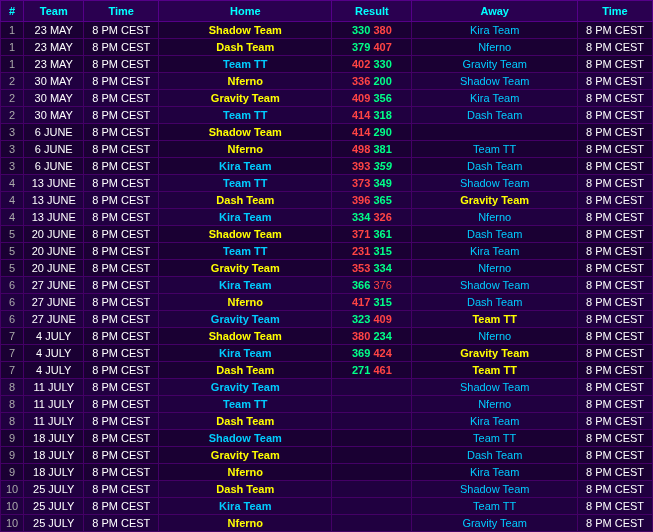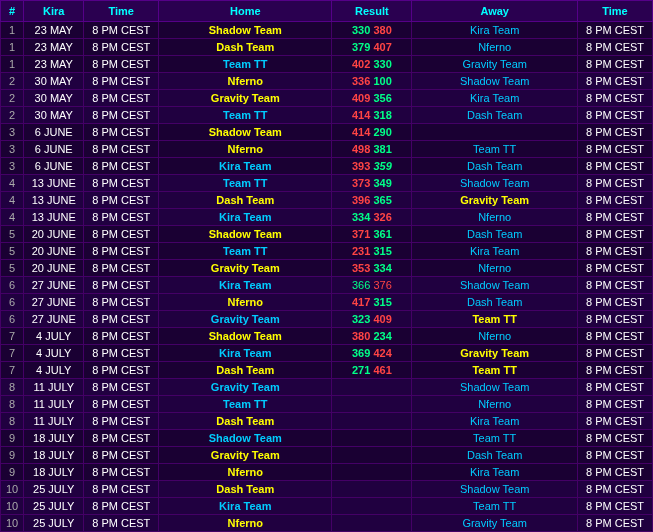--- a/index.html
+++ b/index.html
@@ -53,21 +53,21 @@
       width: 80px;
     }
   </style>
 </head>
 <body>
 
 <table>
   <thead>
     <tr>
       <th>#</th>
-      <th>Kira</th>
+      <th>Team</th>
       <th>Time</th>
       <th>Home</th>
       <th>Result</th>
       <th>Away</th>
       <th>Time</th>
     </tr>
   </thead>
   <tbody id="table-body">
   <tr style="background: rgb(26, 0, 51);">
         <td class="td-num" style="color: rgb(170, 170, 170);">1</td>
@@ -94,21 +94,21 @@
         <td style="font-weight: bold; color: rgb(0, 204, 255);">Team TT</td>
         <td class="result-cell"><span style="color: rgb(255, 68, 68); font-weight: bold;">402</span><span> </span><span style="color: rgb(0, 255, 136); font-weight: bold;">330</span></td>
         <td style="color: rgb(0, 204, 255);">Gravity Team</td>
         <td class="td-time" style="color: rgb(255, 255, 255);">8 PM CEST</td>
       </tr>
       <tr style="background: rgb(32, 0, 64);">
         <td class="td-num" style="color: rgb(170, 170, 170);">2</td>
         <td class="td-date" style="color: rgb(255, 255, 255);">30 MAY</td>
         <td class="td-time" style="color: rgb(255, 255, 255);">8 PM CEST</td>
         <td style="font-weight: bold; color: rgb(255, 255, 0);">Nferno</td>
-        <td class="result-cell"><span style="color: rgb(255, 68, 68); font-weight: bold;">336</span><span> </span><span style="color: rgb(0, 255, 136); font-weight: bold;">100</span></td>
+        <td class="result-cell"><span style="color: rgb(255, 68, 68); font-weight: bold;">336</span><span> </span><span style="color: rgb(0, 255, 136); font-weight: bold;">200</span></td>
         <td style="color: rgb(0, 204, 255);">Shadow Team</td>
         <td class="td-time" style="color: rgb(255, 255, 255);">8 PM CEST</td>
       </tr>
       <tr style="background: rgb(32, 0, 64);">
         <td class="td-num" style="color: rgb(170, 170, 170);">2</td>
         <td class="td-date" style="color: rgb(255, 255, 255);">30 MAY</td>
         <td class="td-time" style="color: rgb(255, 255, 255);">8 PM CEST</td>
         <td style="font-weight: bold; color: rgb(255, 255, 0);">Gravity Team</td>
         <td class="result-cell"><span style="color: rgb(255, 68, 68); font-weight: bold;">409</span><span> </span><span style="color: rgb(0, 255, 136); font-weight: bold;">356</span></td>
         <td style="color: rgb(0, 204, 255);">Kira Team</td>
@@ -202,21 +202,21 @@
         <td style="font-weight: bold; color: rgb(255, 255, 0);">Gravity Team</td>
         <td class="result-cell"><span style="color: rgb(255, 68, 68); font-weight: bold;">353</span><span> </span><span style="color: rgb(0, 255, 136); font-weight: bold;">334</span></td>
         <td style="color: rgb(0, 204, 255);">Nferno</td>
         <td class="td-time" style="color: rgb(255, 255, 255);">8 PM CEST</td>
       </tr>
       <tr style="background: rgb(32, 0, 64);">
         <td class="td-num" style="color: rgb(170, 170, 170);">6</td>
         <td class="td-date" style="color: rgb(255, 255, 255);">27 JUNE</td>
         <td class="td-time" style="color: rgb(255, 255, 255);">8 PM CEST</td>
         <td style="font-weight: bold; color: rgb(0, 204, 255);">Kira Team</td>
-        <td class="result-cell"><span style="color: rgb(0, 255, 136); font-weight: normal; margin-top: 16px;">366</span><span> </span><span style="color: rgb(255, 68, 68); font-weight: normal;">376</span></td>
+        <td class="result-cell"><span style="color: rgb(0, 255, 136); font-weight: bold; margin-top: 16px;">366</span><span> </span><span style="color: rgb(255, 68, 68); font-weight: normal;">376</span></td>
         <td style="color: rgb(0, 204, 255);">Shadow Team</td>
         <td class="td-time" style="color: rgb(255, 255, 255);">8 PM CEST</td>
       </tr>
       <tr style="background: rgb(32, 0, 64);">
         <td class="td-num" style="color: rgb(170, 170, 170);">6</td>
         <td class="td-date" style="color: rgb(255, 255, 255);">27 JUNE</td>
         <td class="td-time" style="color: rgb(255, 255, 255);">8 PM CEST</td>
         <td style="font-weight: bold; color: rgb(255, 255, 0);">Nferno</td>
         <td class="result-cell"><span style="color: rgb(255, 68, 68); font-weight: bold;">417</span><span> </span><span style="color: rgb(0, 255, 136); font-weight: bold;">315</span></td>
         <td style="color: rgb(0, 204, 255);">Dash Team</td>

